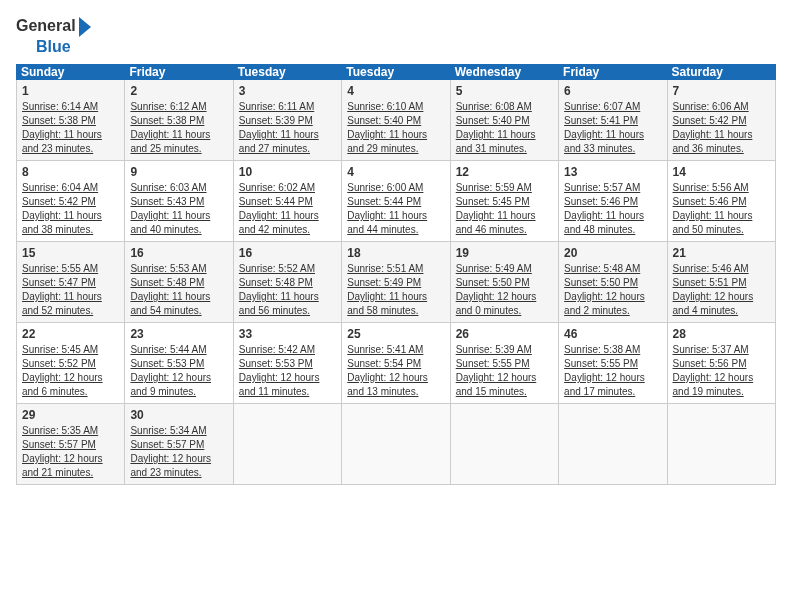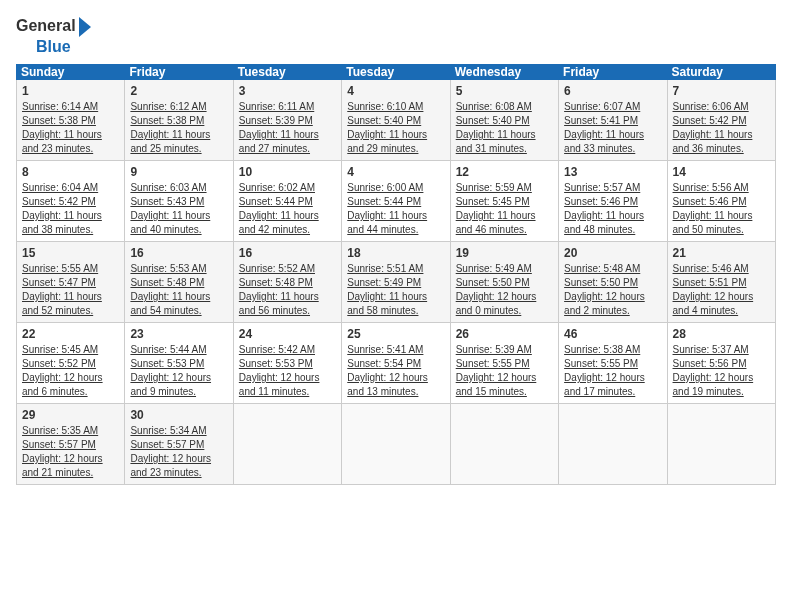--- a/index.html
+++ b/index.html
@@ -296,21 +296,21 @@
         </td>
         <td>
           <span class="day-number">23</span>
           <div class="day-info">
             Sunrise: 5:44 AM<br>
             Sunset: 5:53 PM<br>
             Daylight: 12 hours<br> and 9 minutes.
           </div>
         </td>
         <td>
-          <span class="day-number">24</span>
+          <span class="day-number">33</span>
           <div class="day-info">
             Sunrise: 5:42 AM<br>
             Sunset: 5:53 PM<br>
             Daylight: 12 hours<br> and 11 minutes.
           </div>
         </td>
         <td>
           <span class="day-number">25</span>
           <div class="day-info">
             Sunrise: 5:41 AM<br>

